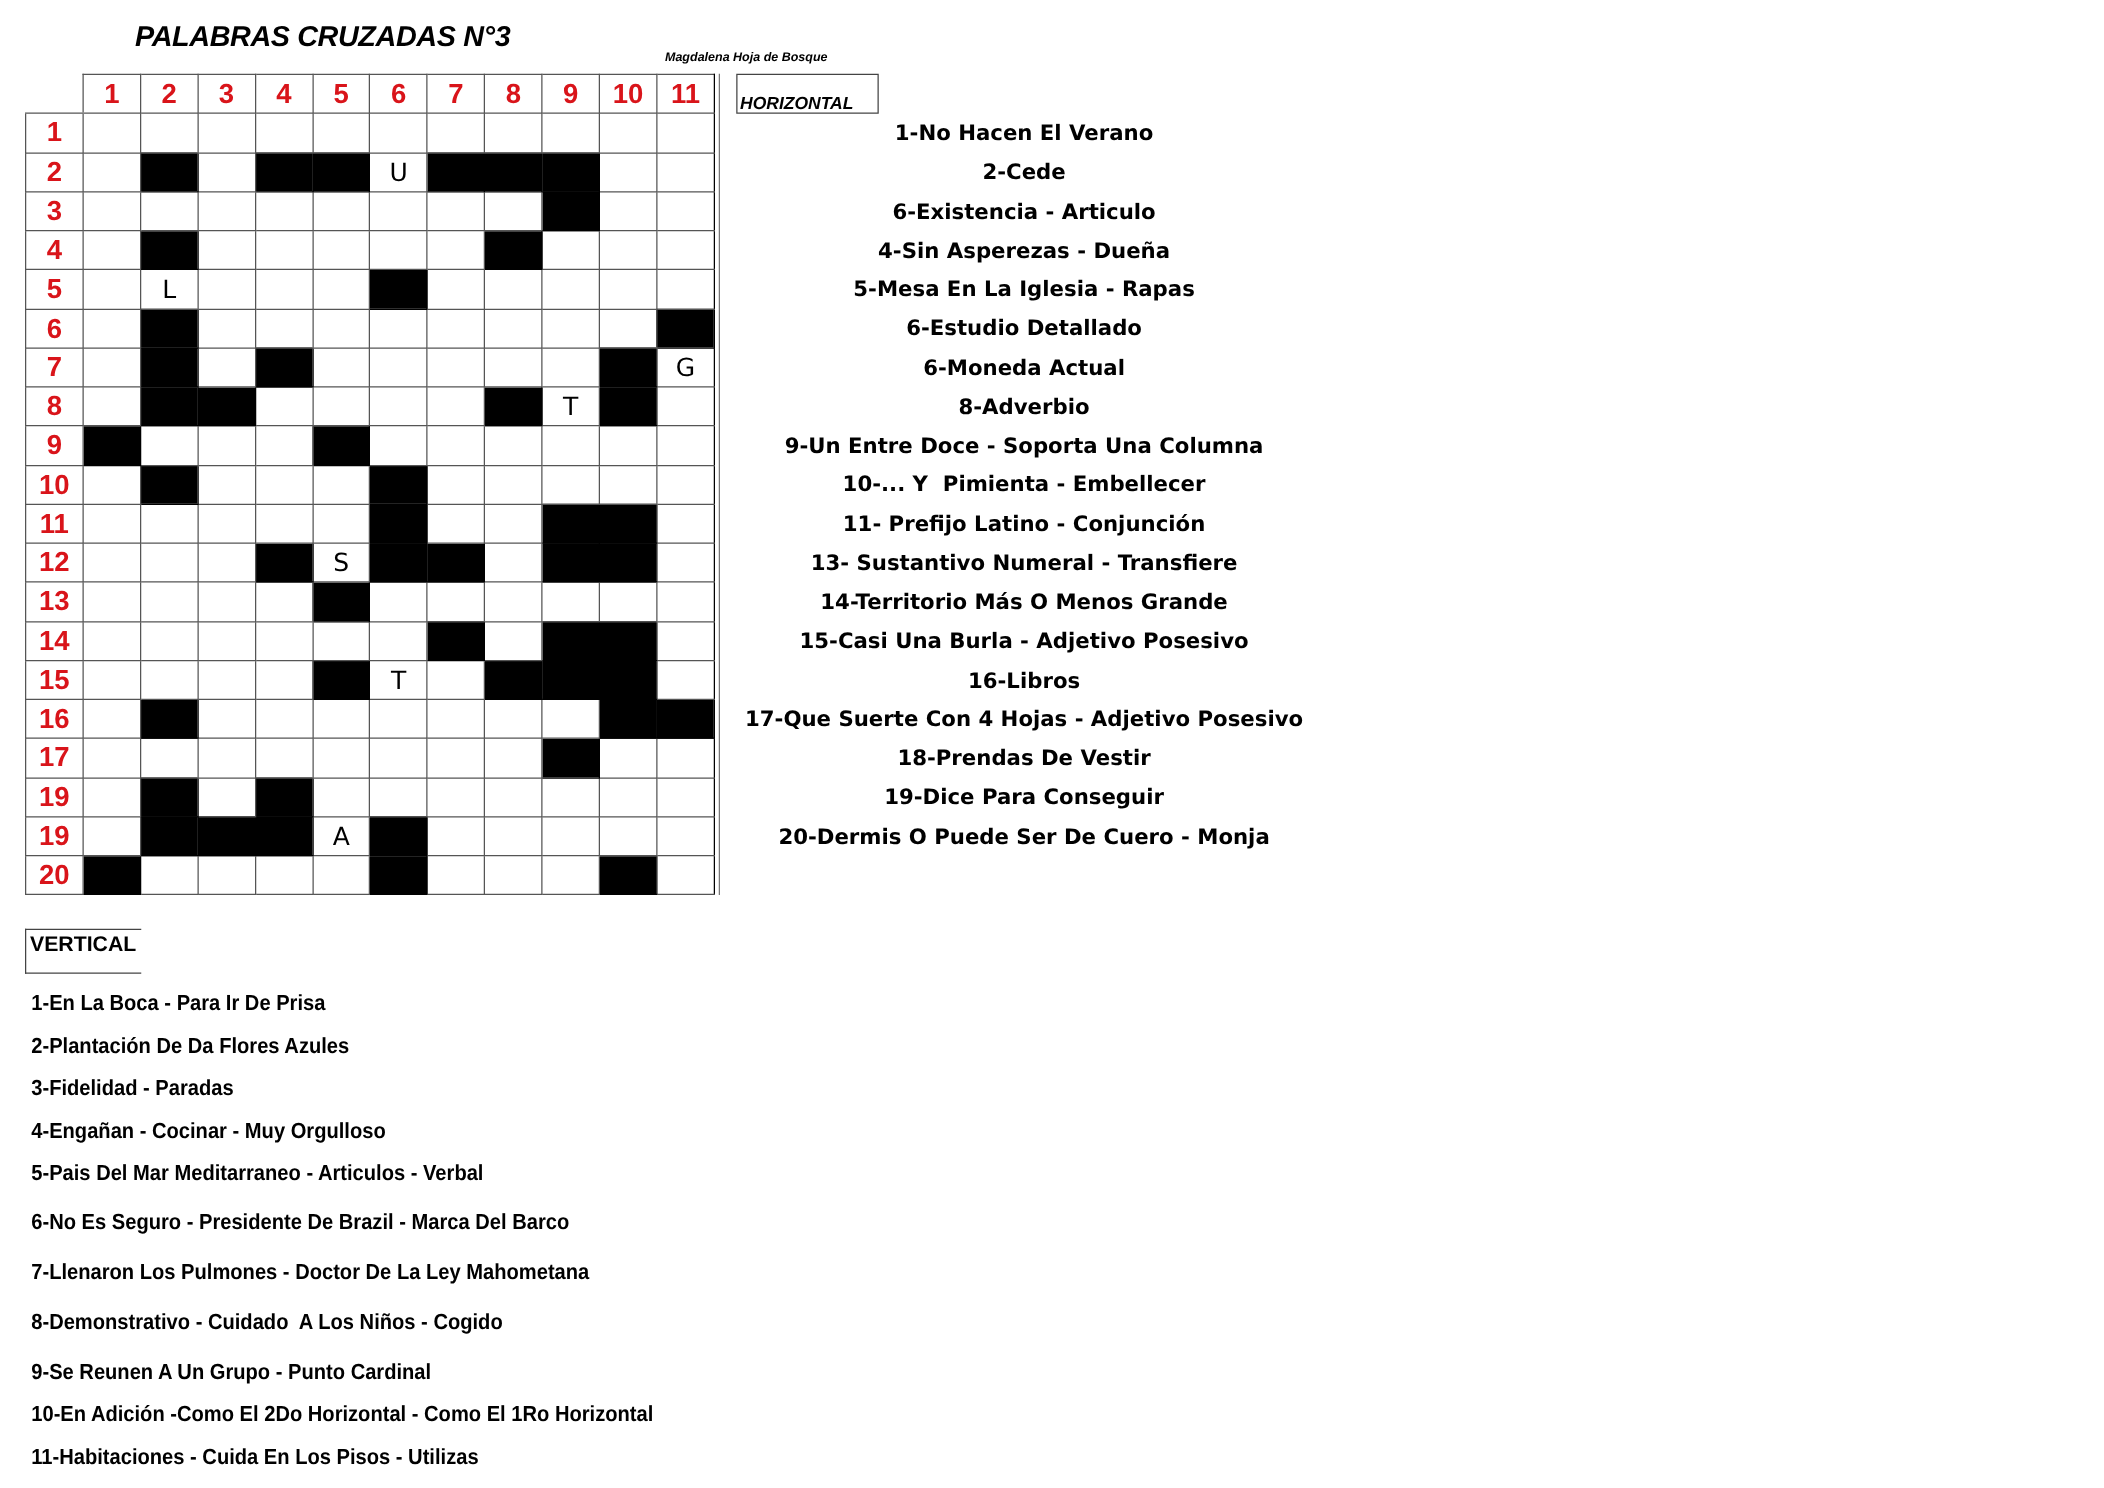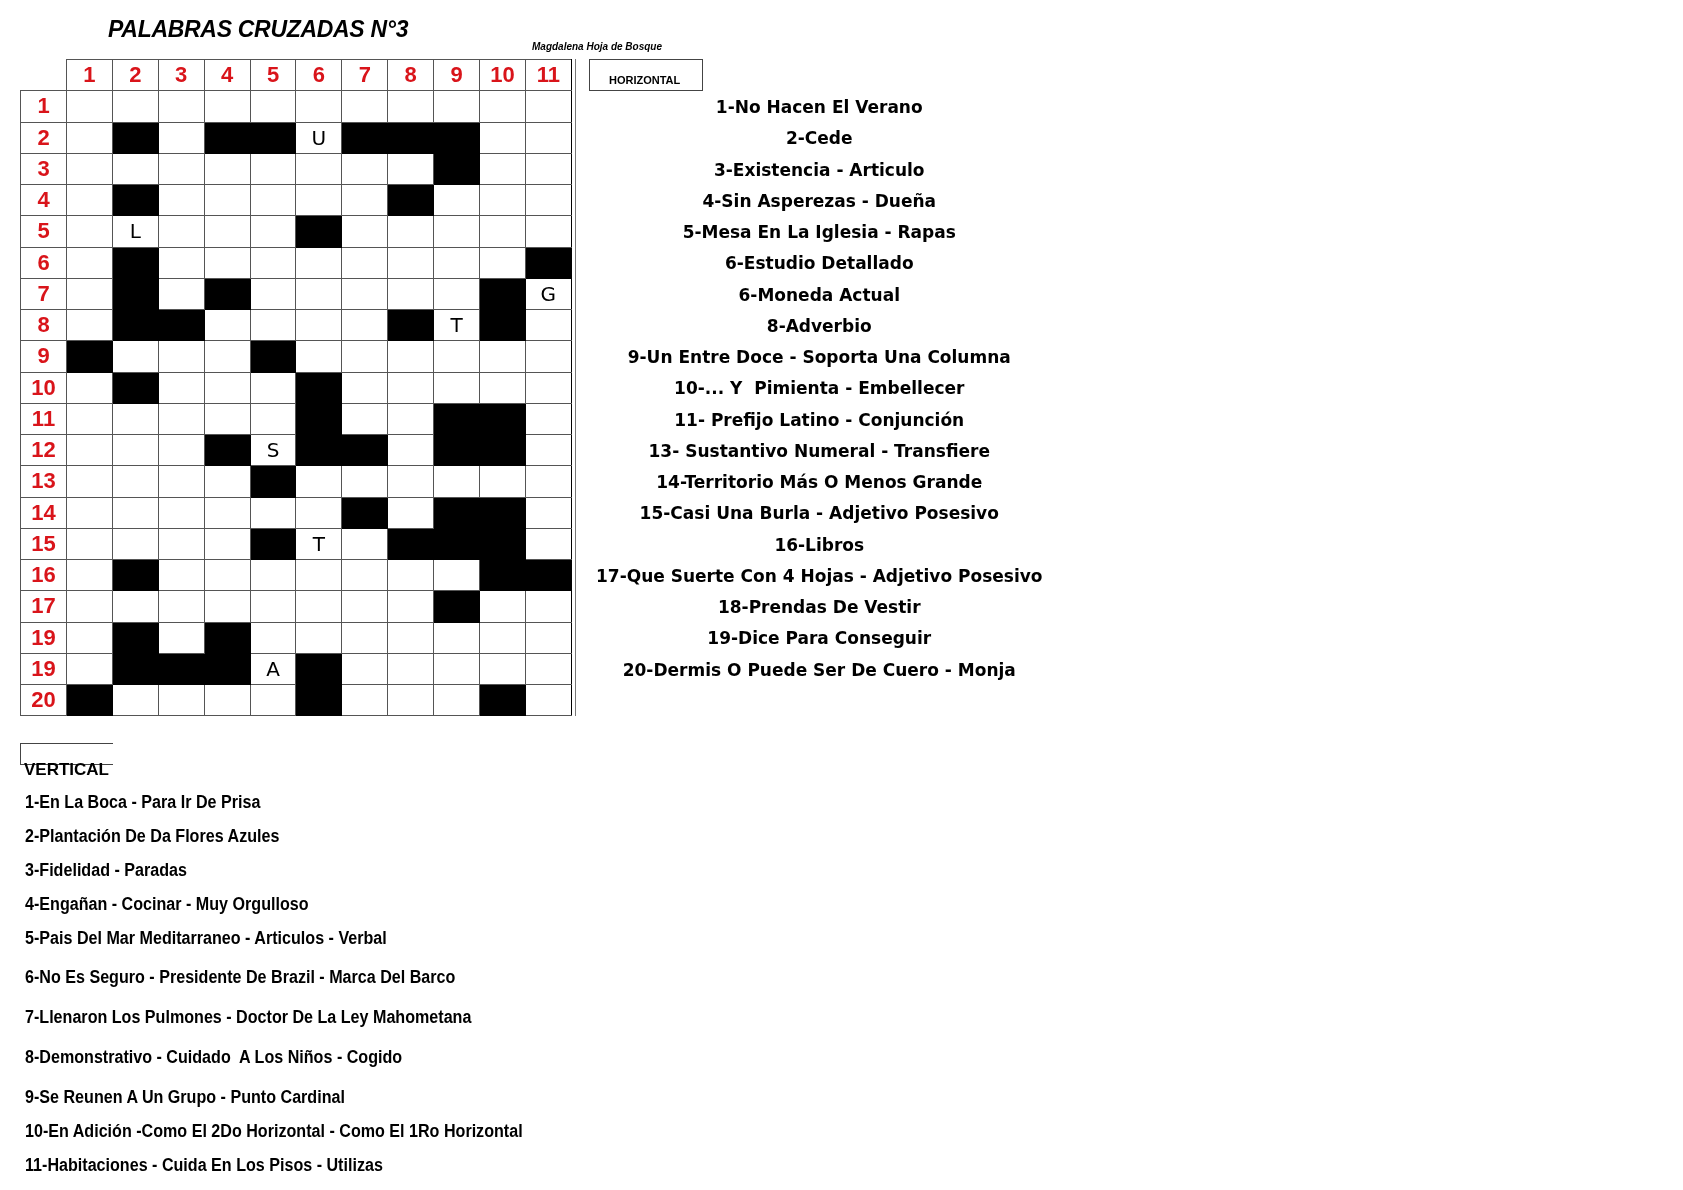--- a/index.html
+++ b/index.html
@@ -7,24 +7,24 @@
   .title { position: absolute; left: 108px; top: 16px; font-family: "Liberation Sans", sans-serif; font-weight: bold; font-style: italic; font-size: 23px; letter-spacing: -0.3px; }
   .author { position: absolute; left: 532px; top: 41px; font-family: "Liberation Sans", sans-serif; font-weight: bold; font-style: italic; font-size: 10px; }
   .grid { position: absolute; left: 20px; top: 59px; border-collapse: collapse; table-layout: fixed; }
   .grid td { width: 45.9px; height: 31.25px; border: 1px solid #555; text-align: center; vertical-align: middle; font-family: "DejaVu Sans", sans-serif; font-size: 20px; padding: 0; }
   .grid td.rl { width: 46px; color: #d9141a; font-family: "Liberation Sans", sans-serif; font-weight: bold; font-size: 22px; }
   .grid td.ch { color: #d9141a; font-family: "Liberation Sans", sans-serif; font-weight: bold; font-size: 22px; }
   .grid td.corner { border: none; border-bottom: 1px solid #555; }
   .grid td.blk { background: #000; border-color: #000; }
   .grid td.last { border-right: 1px solid #000; }
   .grid-outer { position: absolute; left: 575px; top: 59px; width: 1px; height: 657px; background: #777; }
-  .hbox { position: absolute; left: 589px; top: 59px; width: 114px; height: 32px; border: 1px solid #444; font-family: "Liberation Sans", sans-serif; font-weight: bold; font-size: 11px; padding: 14px 0 0 19px; }
+  .hbox { position: absolute; left: 589px; top: 59px; width: 114px; height: 32px; border: 1px solid #444; font-family: "Liberation Sans", sans-serif; font-weight: bold; font-size: 14px; padding: 14px 0 0 2px; font-style: italic; }
   .hclues { position: absolute; left: 596px; top: 96px; list-style: none; }
   .hclues li { height: 31.25px; font-family: "DejaVu Sans", sans-serif; font-weight: bold; font-size: 17px; white-space: pre; line-height: 22px; text-align: center; }
-  .vbox { position: absolute; left: 20px; top: 743px; width: 93px; height: 22px; border-left: 1px solid #444; border-top: 1px solid #444; border-bottom: 1px solid #444; font-family: "Liberation Sans", sans-serif; font-weight: bold; font-size: 17px; padding: 16px 0 0 3px; }
+  .vbox { position: absolute; left: 20px; top: 743px; width: 93px; height: 36px; border-left: 1px solid #444; border-top: 1px solid #444; border-bottom: 1px solid #444; font-family: "Liberation Sans", sans-serif; font-weight: bold; font-size: 17px; padding: 2px 0 0 3px; }
   .vclues { position: absolute; left: 25px; list-style: none; }
   .vclues li { position: absolute; left: 0; font-family: "Liberation Sans", sans-serif; font-weight: bold; font-size: 17.5px; white-space: pre; transform: scaleX(0.92); transform-origin: left; }
 </style>
 </head>
 <body>
 
 <div class="title">PALABRAS CRUZADAS N°3</div>
 <div class="author">Magdalena Hoja de Bosque</div>
 
 <table class="grid" id="grid">
@@ -324,21 +324,21 @@
         <td class="last"></td>
       </tr>
     </tbody>
 </table>
 <div class="grid-outer"></div>
 
 <div class="hbox">HORIZONTAL</div>
 <ul class="hclues" id="hclues">
     <li>1-No Hacen El Verano</li>
     <li>2-Cede</li>
-    <li>3-Existencia - Articulo</li>
+    <li>6-Existencia - Articulo</li>
     <li>4-Sin Asperezas - Dueña</li>
     <li>5-Mesa En La Iglesia - Rapas</li>
     <li>6-Estudio Detallado</li>
     <li>6-Moneda Actual</li>
     <li>8-Adverbio</li>
     <li>9-Un Entre Doce - Soporta Una Columna</li>
     <li>10-... Y  Pimienta - Embellecer</li>
     <li>11- Prefijo Latino - Conjunción</li>
     <li>13- Sustantivo Numeral - Transfiere</li>
     <li>14-Territorio Más O Menos Grande</li>

